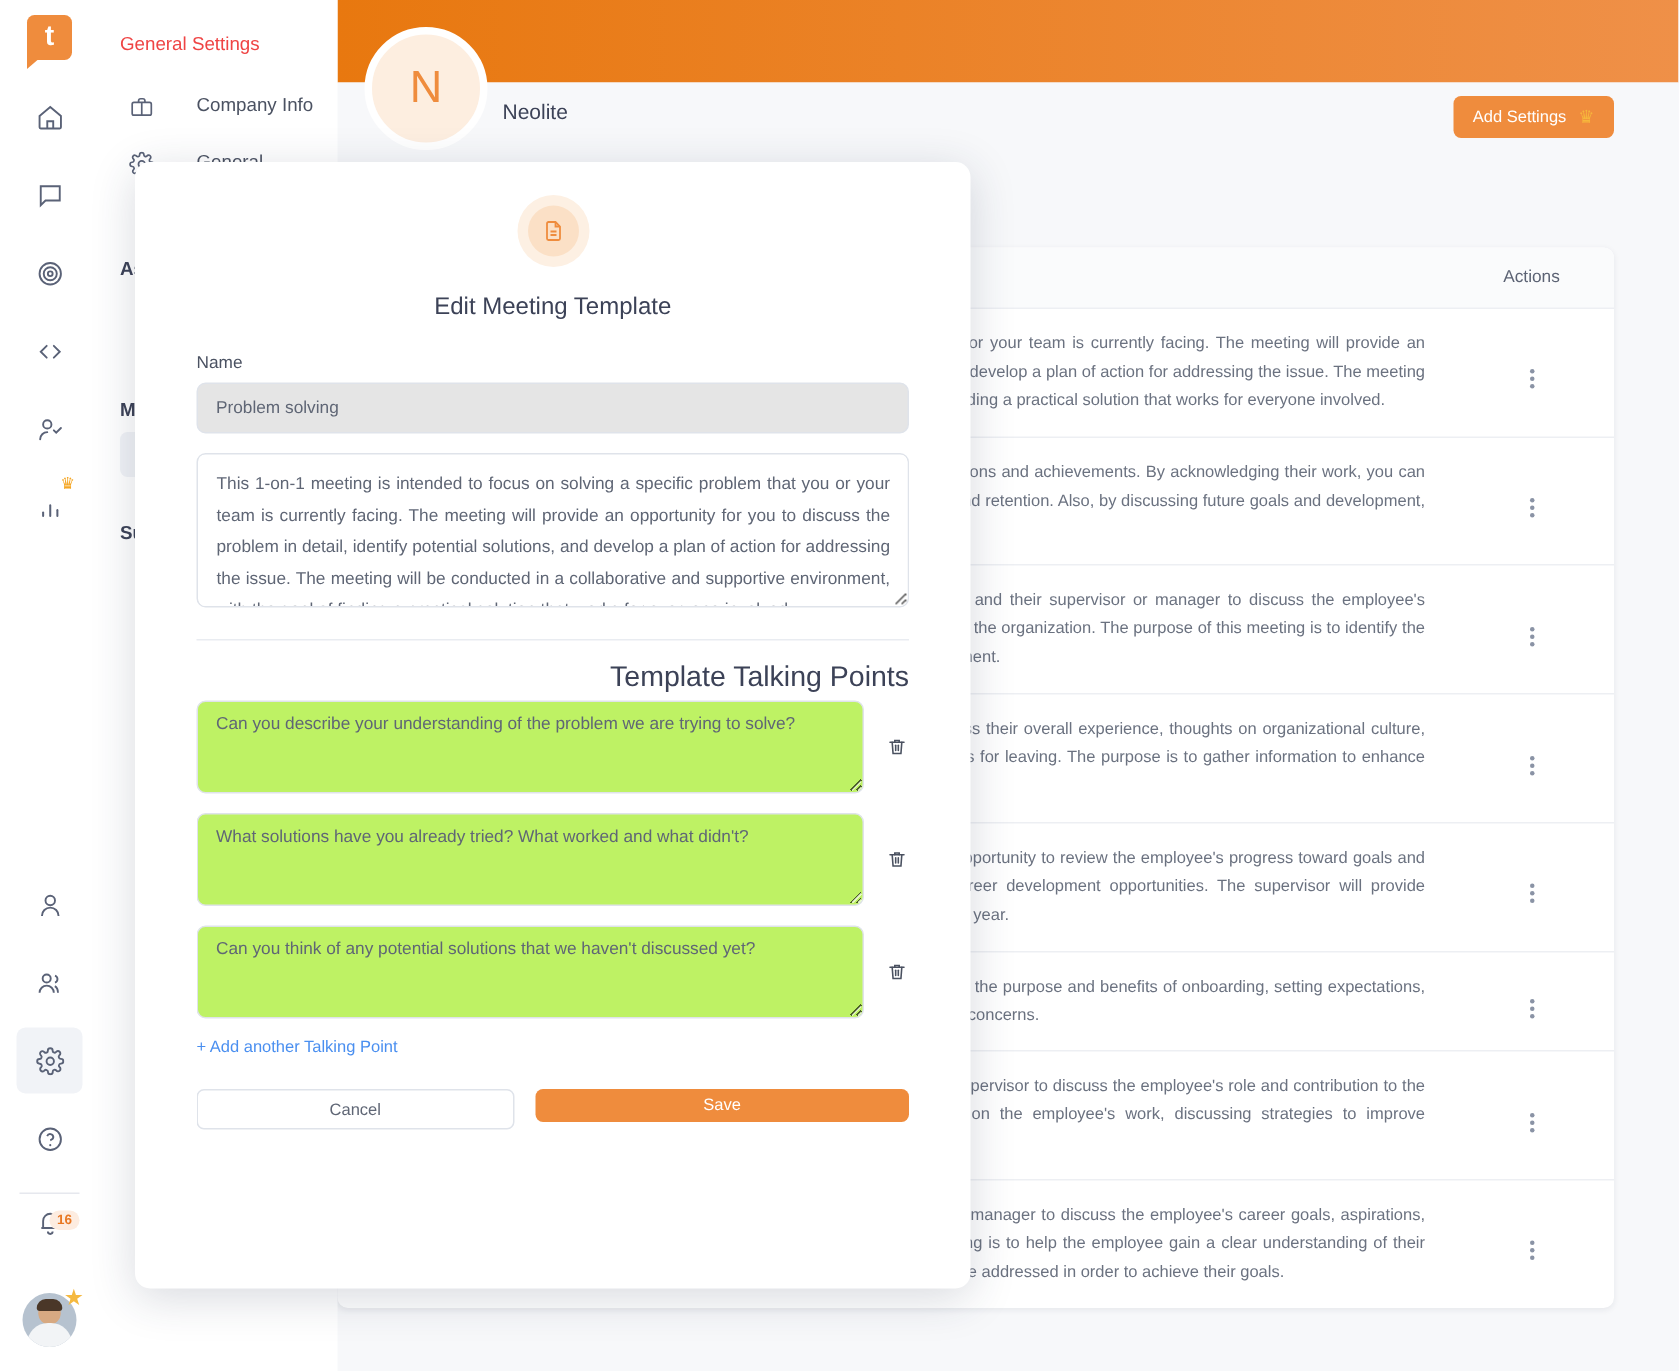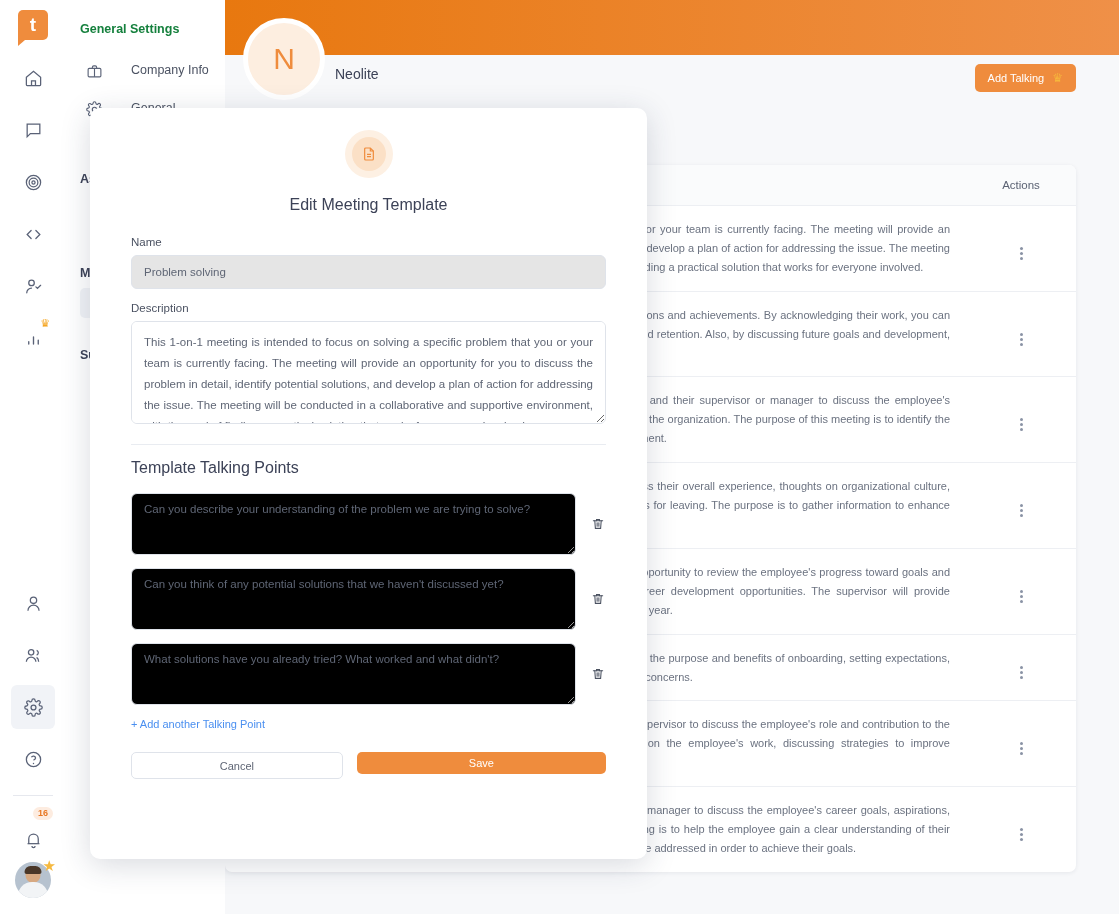--- a/index.html
+++ b/index.html
@@ -38,21 +38,21 @@
   .rail-ic svg { display: block; }
   .crown {
     position: absolute; top: 2px; right: 5px; color: #f5a623; font-size: 11px; line-height: 1;
   }
   .rail-bottom {
     position: absolute; bottom: 16px; left: 0; width: 66px;
     display: flex; flex-direction: column; align-items: center;
   }
   .rail-ic.active { background: #f1f3f7; }
   .rail-sep { width: 40px; height: 1px; background: #e6e8ee; margin: 6px 0 10px; }
-  .bell-wrap { position: relative; width: 44px; height: 44px; display: flex; align-items: flex-end; justify-content: center; color: #5a6277; }
+  .bell-wrap { position: relative; width: 44px; height: 44px; display: flex; align-items: flex-start; justify-content: center; color: #5a6277; }
   .bell-badge {
     position: absolute; top: 1px; right: 2px;
     background: #fdece0; color: #e87722;
     font-size: 9px; font-weight: 700;
     border-radius: 9px; padding: 2px 5px; line-height: 1;
   }
   .avatar-wrap { position: relative; margin-top: 12px; width: 36px; height: 36px; }
   .avatar {
     width: 36px; height: 36px; border-radius: 50%;
     background: #b6c2cf; overflow: hidden; position: relative;
@@ -60,21 +60,21 @@
   .av-head { position: absolute; left: 50%; top: 6px; transform: translateX(-50%); width: 15px; height: 15px; border-radius: 50%; background: #d7a982; }
   .av-hair { position: absolute; left: 50%; top: 4px; transform: translateX(-50%); width: 17px; height: 8px; border-radius: 9px 9px 3px 3px; background: #4a3728; }
   .av-body { position: absolute; left: 50%; bottom: 0; transform: translateX(-50%); width: 30px; height: 16px; border-radius: 14px 14px 0 0; background: #f2f4f6; }
   .star { position: absolute; top: -4px; right: -5px; color: #f5b940; font-size: 15px; line-height: 1; }
 
   
   .settings-panel {
     position: absolute; left: 66px; top: 0; width: 159px; height: 914px;
     background: #ffffff; z-index: 5; padding: 22px 0 0 14px;
   }
-  .sp-title { font-size: 12.5px; font-weight: 700; color: #15803d; margin-bottom: 18px; }
+  .sp-title { font-size: 12.5px; font-weight: 400; color: #ef4444; margin-bottom: 18px; }
   .sp-item { display: flex; align-items: flex-start; gap: 28px; padding: 9px 6px; color: #4b5262; font-size: 12.5px; }
   .sp-item svg { flex: none; color: #5a6277; }
   .sp-group { font-size: 12.5px; font-weight: 700; color: #3c4257; margin: 18px 0 8px 0; }
   .sp-sub { font-size: 12px; color: #6b7280; padding: 8px 6px; }
   .sp-sub.sel { background: #f1f3f7; border-radius: 5px; }
 
   
   .main { position: absolute; left: 225px; top: 0; right: 0; height: 914px; }
   .cover {
     position: absolute; left: 0; top: 0; width: 894px; height: 55px;
@@ -143,26 +143,26 @@
   }
   .f-textarea {
     width: 100%; border: 1px solid #dfe3ea; border-radius: 6px;
     padding: 10px 12px; font-size: 11.5px; color: #5f6675; line-height: 1.82;
     text-align: justify; font-family: "Liberation Sans", sans-serif;
     resize: vertical; outline: none; background: #fff;
   }
   .f-desc { height: 103px; }
   .f-row { margin-bottom: 13px; }
   .divider { height: 1px; background: #e9ecf1; margin: 16px 0 0; }
-  .tp-title { text-align: left; font-size: 16px; color: #3c4257; margin: 14px 0 16px; }
+  .tp-title { text-align: right; font-size: 19px; color: #3c4257; margin: 14px 0 4px; }
   .tp-row { display: flex; align-items: center; gap: 14px; margin-bottom: 13px; }
   .tp-area {
     flex: 1; height: 62px; border: 1px solid #dfe3ea; border-radius: 6px;
     padding: 9px 12px; font-size: 11.5px; color: #5f6675;
-    font-family: "Liberation Sans", sans-serif; resize: vertical; outline: none; background: #000000;
+    font-family: "Liberation Sans", sans-serif; resize: vertical; outline: none; background: #bef264;
   }
   .tp-del { color: #4a5160; width: 16px; display: flex; align-items: center; justify-content: center; }
   .add-link { font-size: 11px; color: #4a8ff0; margin-top: 2px; }
   .m-footer { display: flex; gap: 14px; margin-top: 22px; }
   .btn-cancel {
     flex: 1; height: 27px; border: 1px solid #dfe3ea; border-radius: 5px;
     background: #fff; color: #5f6675; font-size: 11px;
     font-family: "Liberation Sans", sans-serif;
   }
   .btn-save {
@@ -300,21 +300,21 @@
   </div>
 
   <div class="main">
     <div class="cover"></div>
     <div class="org-bar">
       <div class="org-avatar">
         <span>N</span>
       </div>
       <div class="org-name">Neolite</div>
       <button class="add-tpl">
-        <span>Add Talking</span>
+        <span>Add Settings</span>
         <span class="crown2">♛</span>
       </button>
     </div>
 
     <div class="card">
       <table>
         <thead>
           <tr>
             <th></th>
             <th class="actions-h">Actions</th>
@@ -403,30 +403,41 @@
         </div>
       </div>
       <div class="m-title">Edit Meeting Template</div>
 
       <div class="f-row">
         <div class="f-label">Name</div>
         <input class="f-input" value="Problem solving" placeholder="Name" style="">
       </div>
 
       <div class="f-row">
-        <div class="f-label">Description</div>
         <textarea class="f-textarea f-desc" placeholder="Description" style="">This 1-on-1 meeting is intended to focus on solving a specific problem that you or your team is currently facing. The meeting will provide an opportunity for you to discuss the problem in detail, identify potential solutions, and develop a plan of action for addressing the issue. The meeting will be conducted in a collaborative and supportive environment, with the goal of finding a practical solution that works for everyone involved.</textarea>
       </div>
 
       <div class="divider"></div>
       <div class="tp-title">Template Talking Points</div>
 
       <div id="tp-list">
           <div class="tp-row">
             <textarea class="tp-area" style="">Can you describe your understanding of the problem we are trying to solve?</textarea>
+            <span class="tp-del">
+              <svg width="14" height="14" viewBox="0 0 24 24" fill="none" stroke="currentColor" stroke-width="1.8" stroke-linecap="round">
+                <path d="M4 6.5h16"></path>
+                <path d="M9.5 6.5V4.5h5v2"></path>
+                <path d="M6.5 6.5l1 13h9l1-13"></path>
+                <path d="M10.5 10v6"></path>
+                <path d="M13.5 10v6"></path>
+              </svg>
+            </span>
+          </div>
+          <div class="tp-row">
+            <textarea class="tp-area" style="">What solutions have you already tried? What worked and what didn't?</textarea>
             <span class="tp-del">
               <svg width="14" height="14" viewBox="0 0 24 24" fill="none" stroke="currentColor" stroke-width="1.8" stroke-linecap="round">
                 <path d="M4 6.5h16"></path>
                 <path d="M9.5 6.5V4.5h5v2"></path>
                 <path d="M6.5 6.5l1 13h9l1-13"></path>
                 <path d="M10.5 10v6"></path>
                 <path d="M13.5 10v6"></path>
               </svg>
             </span>
           </div>
@@ -435,32 +446,20 @@
             <span class="tp-del">
               <svg width="14" height="14" viewBox="0 0 24 24" fill="none" stroke="currentColor" stroke-width="1.8" stroke-linecap="round">
                 <path d="M4 6.5h16"></path>
                 <path d="M9.5 6.5V4.5h5v2"></path>
                 <path d="M6.5 6.5l1 13h9l1-13"></path>
                 <path d="M10.5 10v6"></path>
                 <path d="M13.5 10v6"></path>
               </svg>
             </span>
           </div>
-          <div class="tp-row">
-            <textarea class="tp-area" style="">What solutions have you already tried? What worked and what didn't?</textarea>
-            <span class="tp-del">
-              <svg width="14" height="14" viewBox="0 0 24 24" fill="none" stroke="currentColor" stroke-width="1.8" stroke-linecap="round">
-                <path d="M4 6.5h16"></path>
-                <path d="M9.5 6.5V4.5h5v2"></path>
-                <path d="M6.5 6.5l1 13h9l1-13"></path>
-                <path d="M10.5 10v6"></path>
-                <path d="M13.5 10v6"></path>
-              </svg>
-            </span>
-          </div>
         </div>
 
       <div class="add-link">+ Add another Talking Point</div>
 
       <div class="m-footer">
         <button class="btn-cancel">Cancel</button>
         <button class="btn-save">Save</button>
       </div>
     </div>
   </div>

